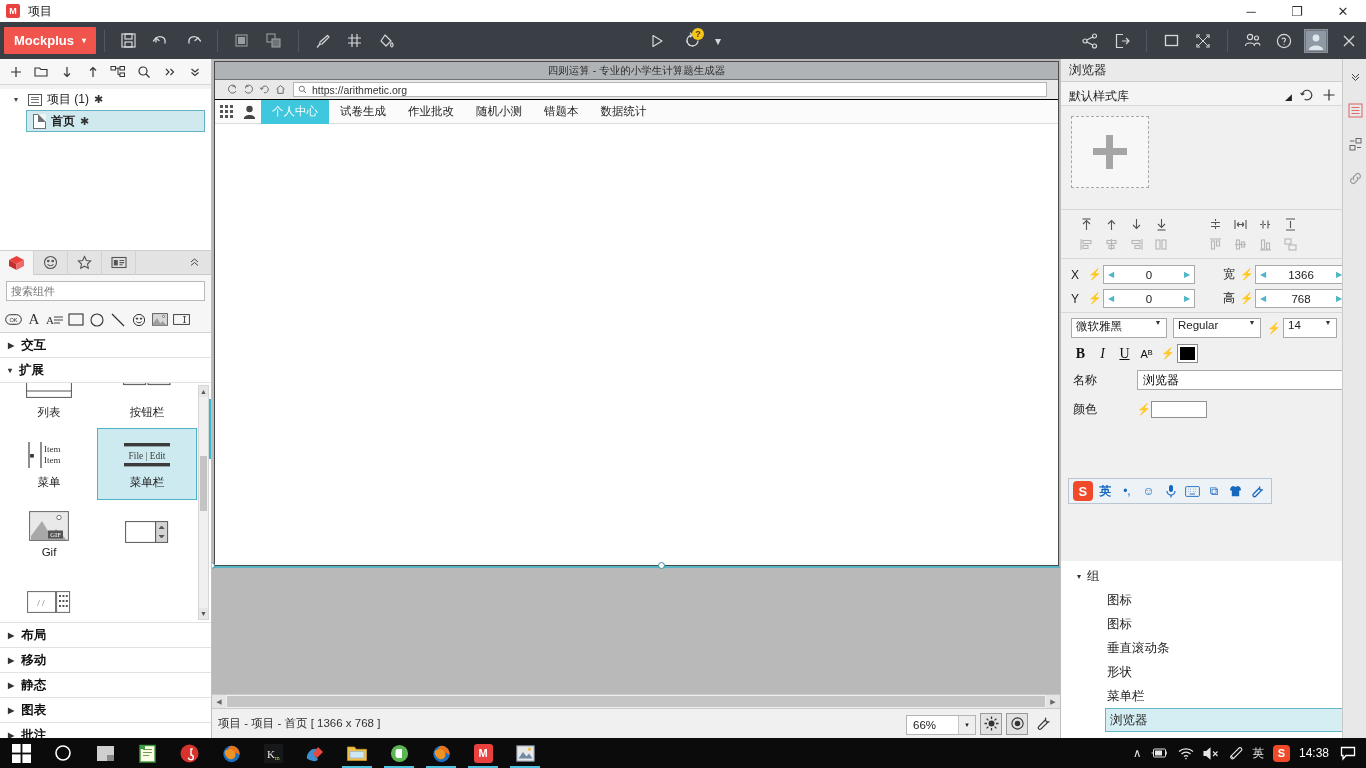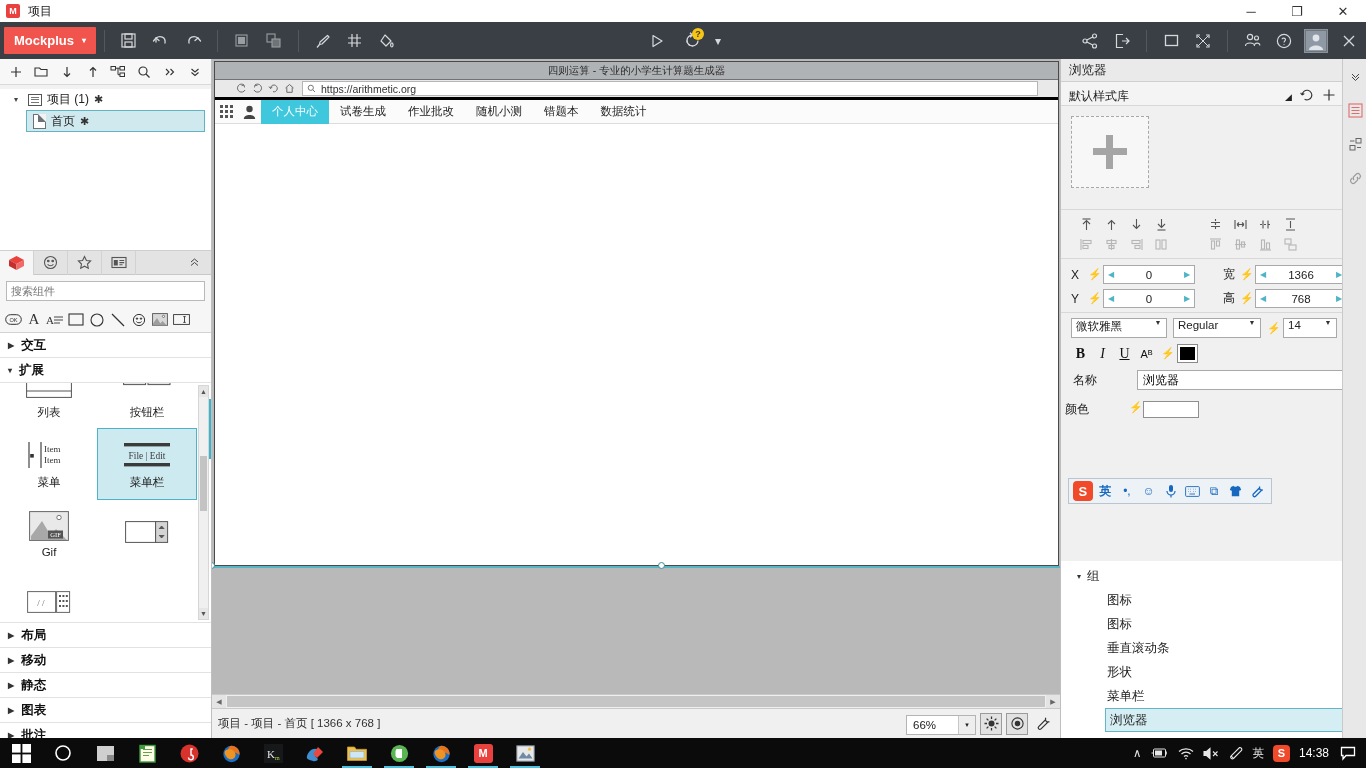--- a/index.html
+++ b/index.html
@@ -110,22 +110,22 @@
     background:#c3c3c3; }
   .accent-strip { position:absolute; right:-1px; top:16px; width:3px; height:60px;
     background:#35b6cd; }
   .canvas { position:absolute; left:0; top:0; right:0; bottom:30px;
     background:#b9b9b9; overflow:hidden; }
   .artboard { position:absolute; left:2px; top:2px; width:845px; height:505px;
     background:#ffffff; border:1px solid #4a4a4a; }
   .bw-title { height:18px; background:#b0b3b6; border-bottom:1px solid #6f7376;
     display:flex; align-items:center; justify-content:center;
     font-size:10.5px; color:#2b2b2b; }
-  .bw-addr { height:20px; background:#e9e9e9; border-bottom:3px solid #000000;
-    display:flex; align-items:center; gap:4px; padding:0 20px; }
+  .bw-addr { height:20px; background:#e9e9e9; border-bottom:1px solid #000000;
+    display:flex; align-items:center; gap:4px; padding:0 11px; }
   .navbtn { width:12px; height:12px; display:flex; align-items:center;
     justify-content:center; color:#6a6a6a; font-size:10px; }
   .urlbox { flex:1; height:15px; background:#fff; border:1px solid #b5b5b5;
     display:flex; align-items:center; gap:5px; padding:0 4px;
     font-size:10.5px; color:#333; margin-left:3px; }
   .bw-menu { height:24px; background:#fbfbfb; border-bottom:1px solid #dcdcdc;
     display:flex; align-items:center; }
   .mgrid { width:22px; display:flex; align-items:center; justify-content:center; }
   .mdots { display:grid; grid-template-columns:repeat(3,3px); gap:2px; }
   .mdots i { width:3px; height:3px; background:#555; display:block; }
@@ -197,21 +197,21 @@
   .sel-ctl .dd { margin-left:auto; width:16px; text-align:center; font-size:7px;
     color:#333; }
   .stylerow { display:flex; align-items:center; gap:7px; padding:3px 8px 5px 12px; }
   .sty { font-size:14px; color:#111; width:15px; text-align:center; }
   .swatch { width:19px; height:17px; background:#000; border:2px solid #fff;
     outline:1px solid #8a8a8a; }
   .namerow { display:flex; align-items:center; padding:3px 8px 8px 12px; gap:4px; }
   .namerow .lb { width:60px; font-size:12px; }
   .namerow input { flex:1; height:20px; border:1px solid #a9a9a9; background:#fff;
     font-size:12px; padding:0 5px; font-family:"Liberation Sans", sans-serif; }
-  .colorrow { display:flex; padding:3px 8px 0 4px; gap:4px;
+  .colorrow { display:flex; align-items:center; padding:3px 8px 0 12px; gap:4px;
     position:relative; }
   .colorrow .lb { width:60px; font-size:12px; }
   .colorfield { width:56px; height:17px; background:#fff; border:1px solid #8f8f8f; }
   .prop-scroll { position:absolute; right:8px; top:450px; width:13px; height:76px;
     background:#f1f1f1; border:1px solid #cfcfcf; }
   .prop-scroll .a { height:12px; display:flex; align-items:center;
     justify-content:center; font-size:7px; color:#555; background:#e7e7e7; }
   .prop-scroll .t { position:absolute; left:1px; right:1px; top:14px; height:34px;
     background:#c6c6c6; }
   .ime { position:absolute; left:1068px; top:478px; width:204px; height:26px;
@@ -466,21 +466,21 @@
         <span class="folicon">
             <i></i>
             <i></i>
             <i></i>
           </span>
         <span>项目 (1)</span>
         <span class="star">✱</span>
       </div>
       <div class="tnode sel">
         <span class="doticon"></span>
-        <span style="font-weight:normal;">首页</span>
+        <span style="font-weight:bold;">首页</span>
         <span class="star">✱</span>
       </div>
     </div>
 
     <div class="lib-tabs">
       <div class="lib-tab active">
         <svg width="17" height="16" viewBox="0 0 17 16">
             <path d="M8.5 1 L16 5 L8.5 9 L1 5z" fill="#e8413e"></path>
             <path d="M1 5 L8.5 9 L8.5 15 L1 11z" fill="#c32f2d"></path>
             <path d="M16 5 L8.5 9 L8.5 15 L16 11z" fill="#f06b68"></path>

